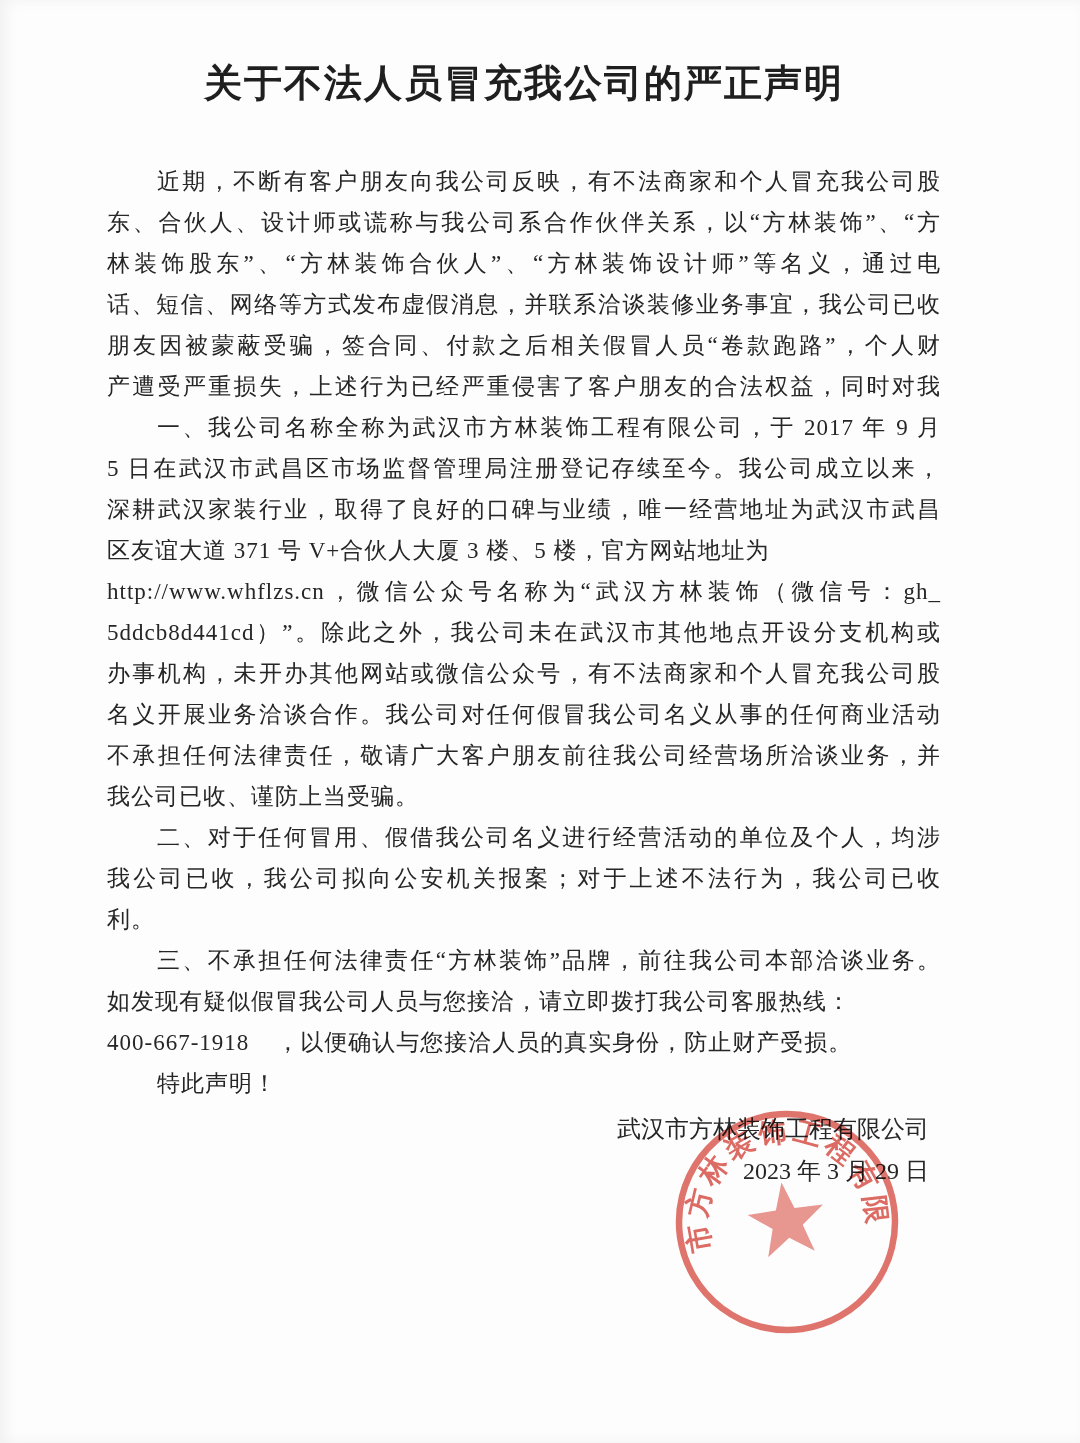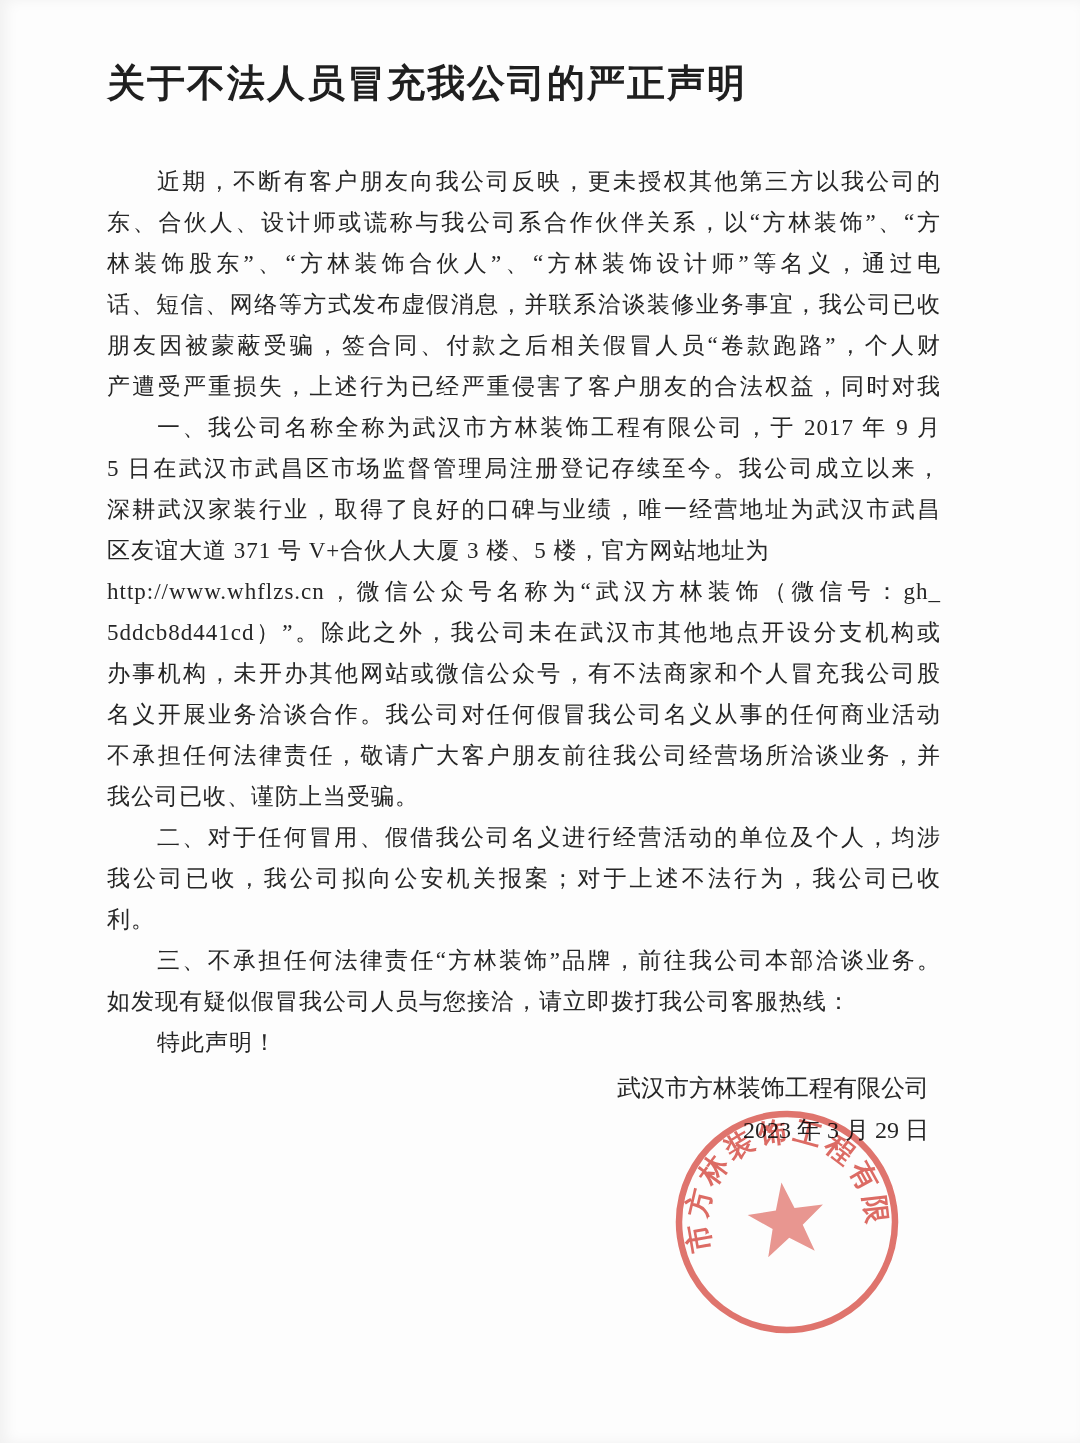--- a/index.html
+++ b/index.html
@@ -15,20 +15,21 @@
     box-shadow: inset 6px 0 14px rgba(0,0,0,0.05);
   }
   .content {
     position: absolute;
     left: 107px;
     top: 58px;
     width: 834px;
   }
   .title {
     margin: 0 0 52px 0;
+    text-align: center;
     font-size: 38px;
     font-weight: 700;
     letter-spacing: 2px;
     color: #1f1f1f;
   }
   .line {
     font-size: 23px;
     line-height: 41px;
     white-space: pre-wrap;
     letter-spacing: 1px;
@@ -57,41 +58,42 @@
     pointer-events: none;
   }
 </style>
 </head>
 <body>
 
 <div class="page">
   <div class="content">
     <h1 class="title">关于不法人员冒充我公司的严正声明</h1>
 
-    <div class="line j indent">近期，不断有客户朋友向我公司反映，更未授权其他第三方以我公司的</div>
+    <div class="line j indent">近期，不断有客户朋友向我公司反映，有不法商家和个人冒充我公司股</div>
     <div class="line j">东、合伙人、设计师或谎称与我公司系合作伙伴关系，以“方林装饰”、“方</div>
     <div class="line j">林装饰股东”、“方林装饰合伙人”、“方林装饰设计师”等名义，通过电</div>
     <div class="line j">话、短信、网络等方式发布虚假消息，并联系洽谈装修业务事宜，我公司已收</div>
     <div class="line j">朋友因被蒙蔽受骗，签合同、付款之后相关假冒人员“卷款跑路”，个人财</div>
     <div class="line j">产遭受严重损失，上述行为已经严重侵害了客户朋友的合法权益，同时对我</div>
     <div class="line j indent">一、我公司名称全称为武汉市方林装饰工程有限公司，于 2017 年 9 月</div>
     <div class="line j">5 日在武汉市武昌区市场监督管理局注册登记存续至今。我公司成立以来，</div>
     <div class="line j">深耕武汉家装行业，取得了良好的口碑与业绩，唯一经营地址为武汉市武昌</div>
     <div class="line">区友谊大道 371 号 V+合伙人大厦 3 楼、5 楼，官方网站地址为</div>
     <div class="line j">http://www.whflzs.cn，微信公众号名称为“武汉方林装饰（微信号：gh_</div>
     <div class="line j">5ddcb8d441cd）”。除此之外，我公司未在武汉市其他地点开设分支机构或</div>
     <div class="line j">办事机构，未开办其他网站或微信公众号，有不法商家和个人冒充我公司股</div>
     <div class="line j">名义开展业务洽谈合作。我公司对任何假冒我公司名义从事的任何商业活动</div>
     <div class="line j">不承担任何法律责任，敬请广大客户朋友前往我公司经营场所洽谈业务，并</div>
     <div class="line">我公司已收、谨防上当受骗。</div>
     <div class="line j indent">二、对于任何冒用、假借我公司名义进行经营活动的单位及个人，均涉</div>
     <div class="line j">我公司已收，我公司拟向公安机关报案；对于上述不法行为，我公司已收</div>
     <div class="line">利。</div>
     <div class="line j indent">三、不承担任何法律责任“方林装饰”品牌，前往我公司本部洽谈业务。</div>
     <div class="line">如发现有疑似假冒我公司人员与您接洽，请立即拨打我公司客服热线：</div>
+    <div class="line">400-667-1918    ，以便确认与您接洽人员的真实身份，防止财产受损。</div>
     <div class="line indent">特此声明！</div>
 
     <div class="sig">
       <div>武汉市方林装饰工程有限公司</div>
       <div>2023 年 3 月 29 日</div>
     </div>
   </div>
 
   <svg class="seal" viewBox="-122 -122 244 244" xmlns="http://www.w3.org/2000/svg">
     <defs>

